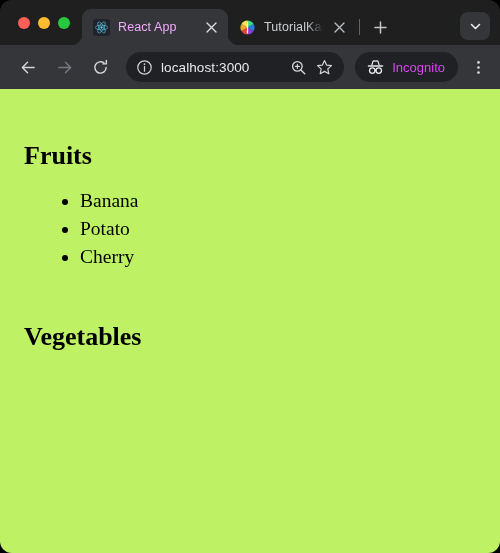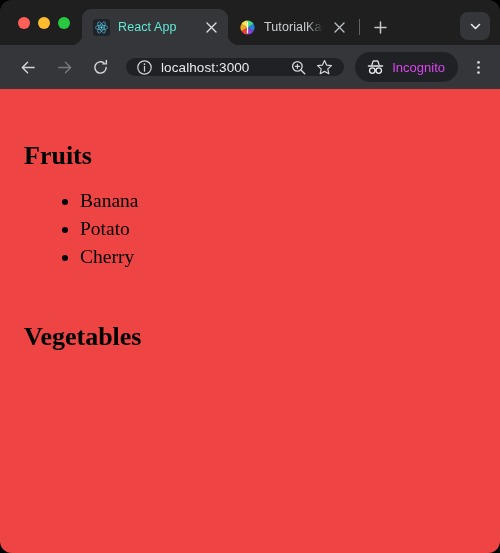--- a/index.html
+++ b/index.html
@@ -97,21 +97,21 @@
     border-radius: 3px;
     display: flex;
     align-items: center;
     justify-content: center;
     overflow: hidden;
   }
   .favicon.react { background: #20232a; }
 
   .tab-title {
     font-size: 12.5px;
-    color: #5eead4;
+    color: #f0abfc;
     white-space: nowrap;
     overflow: hidden;
     flex: 1 1 auto;
     min-width: 0;
     letter-spacing: .1px;
   }
   .tab.inactive .tab-title {
     color: #cdd0d4;
     -webkit-mask-image: linear-gradient(to right, #000 72%, transparent 100%);
     mask-image: linear-gradient(to right, #000 72%, transparent 100%);
@@ -175,21 +175,21 @@
     flex: 0 0 28px;
     display: flex;
     align-items: center;
     justify-content: center;
     border-radius: 50%;
     margin-right: 6px;
   }
 
   .omnibox {
     flex: 1 1 auto;
-    height: 18px;
+    height: 30px;
     background: #202124;
     border-radius: 15px;
     display: flex;
     align-items: center;
     padding: 0 10px 0 9px;
     gap: 7px;
     min-width: 0;
     margin-left: 4px;
     margin-right: 9px;
   }
@@ -231,21 +231,21 @@
     flex: 0 0 28px;
     display: flex;
     align-items: center;
     justify-content: center;
     margin-left: 4px;
   }
 
   
   .viewport {
     flex: 1 1 auto;
-    background: #ef4444;
+    background: #bef264;
     overflow: hidden;
     position: relative;
   }
 
   .page {
     font-family: "Liberation Serif", "DejaVu Serif", serif;
     color: #000;
     padding: 0 8px;
   }
 

